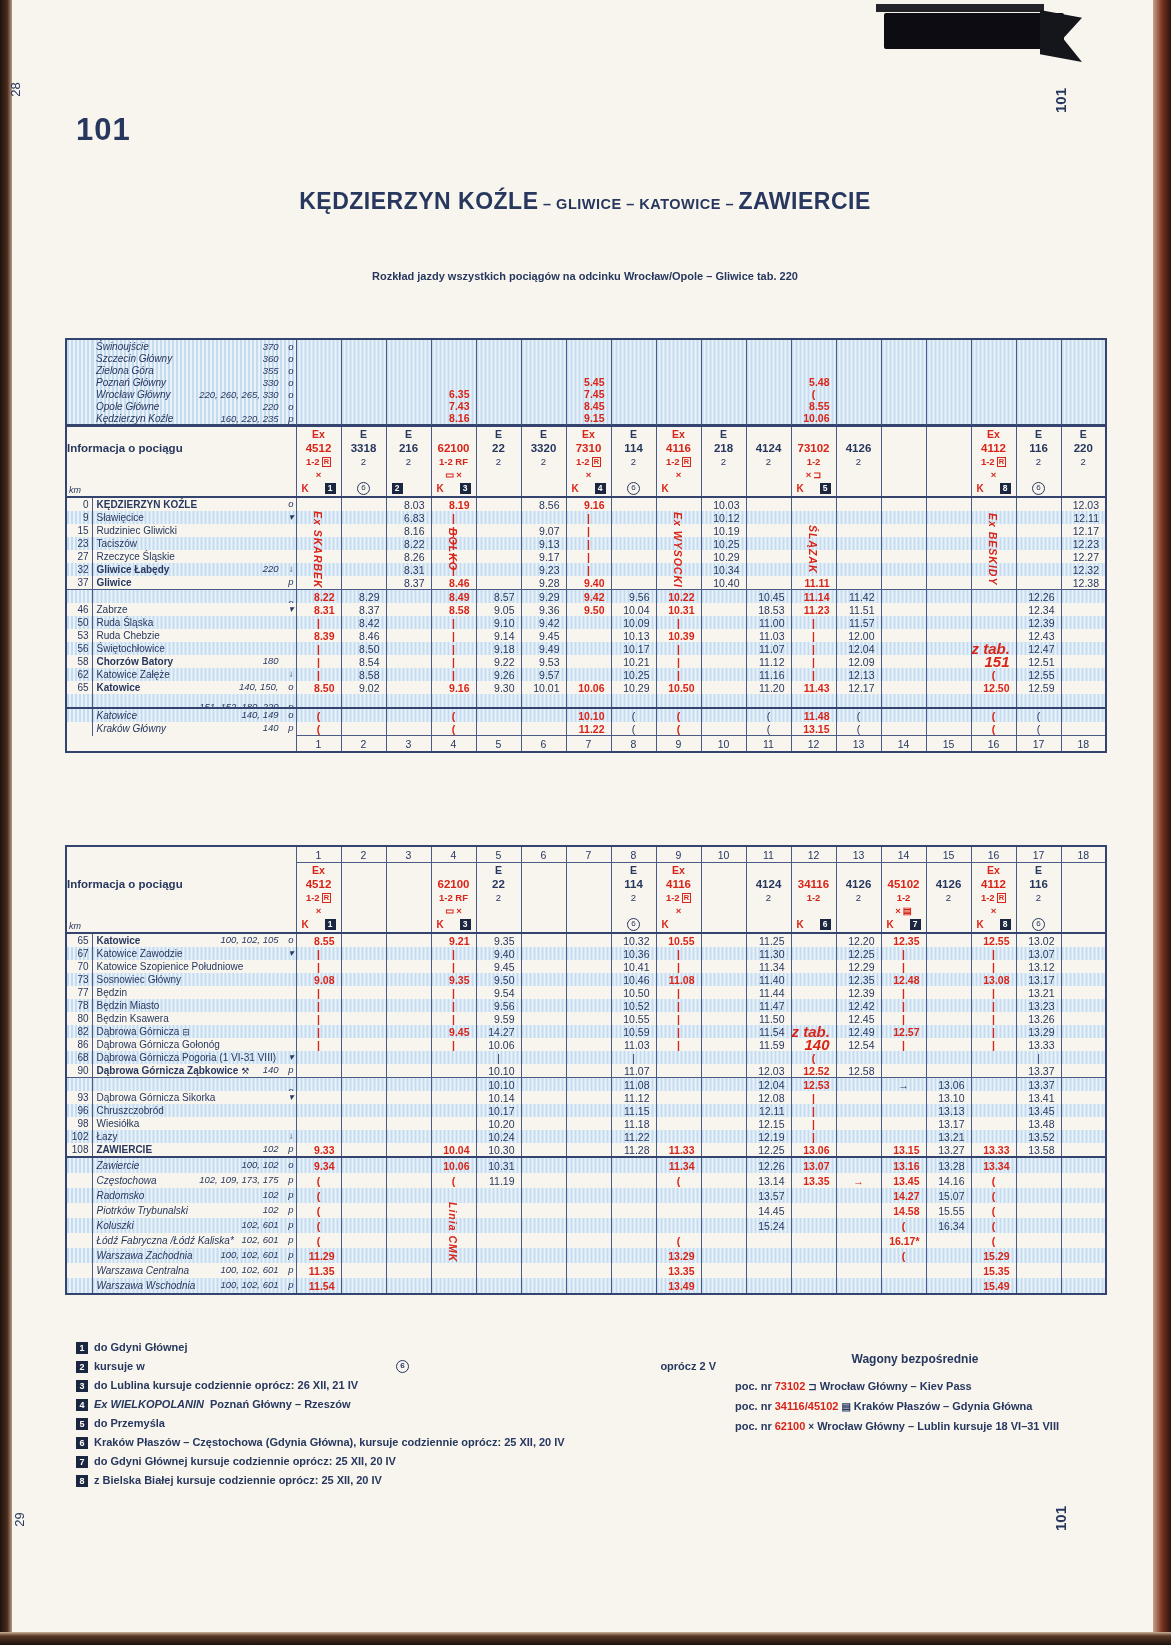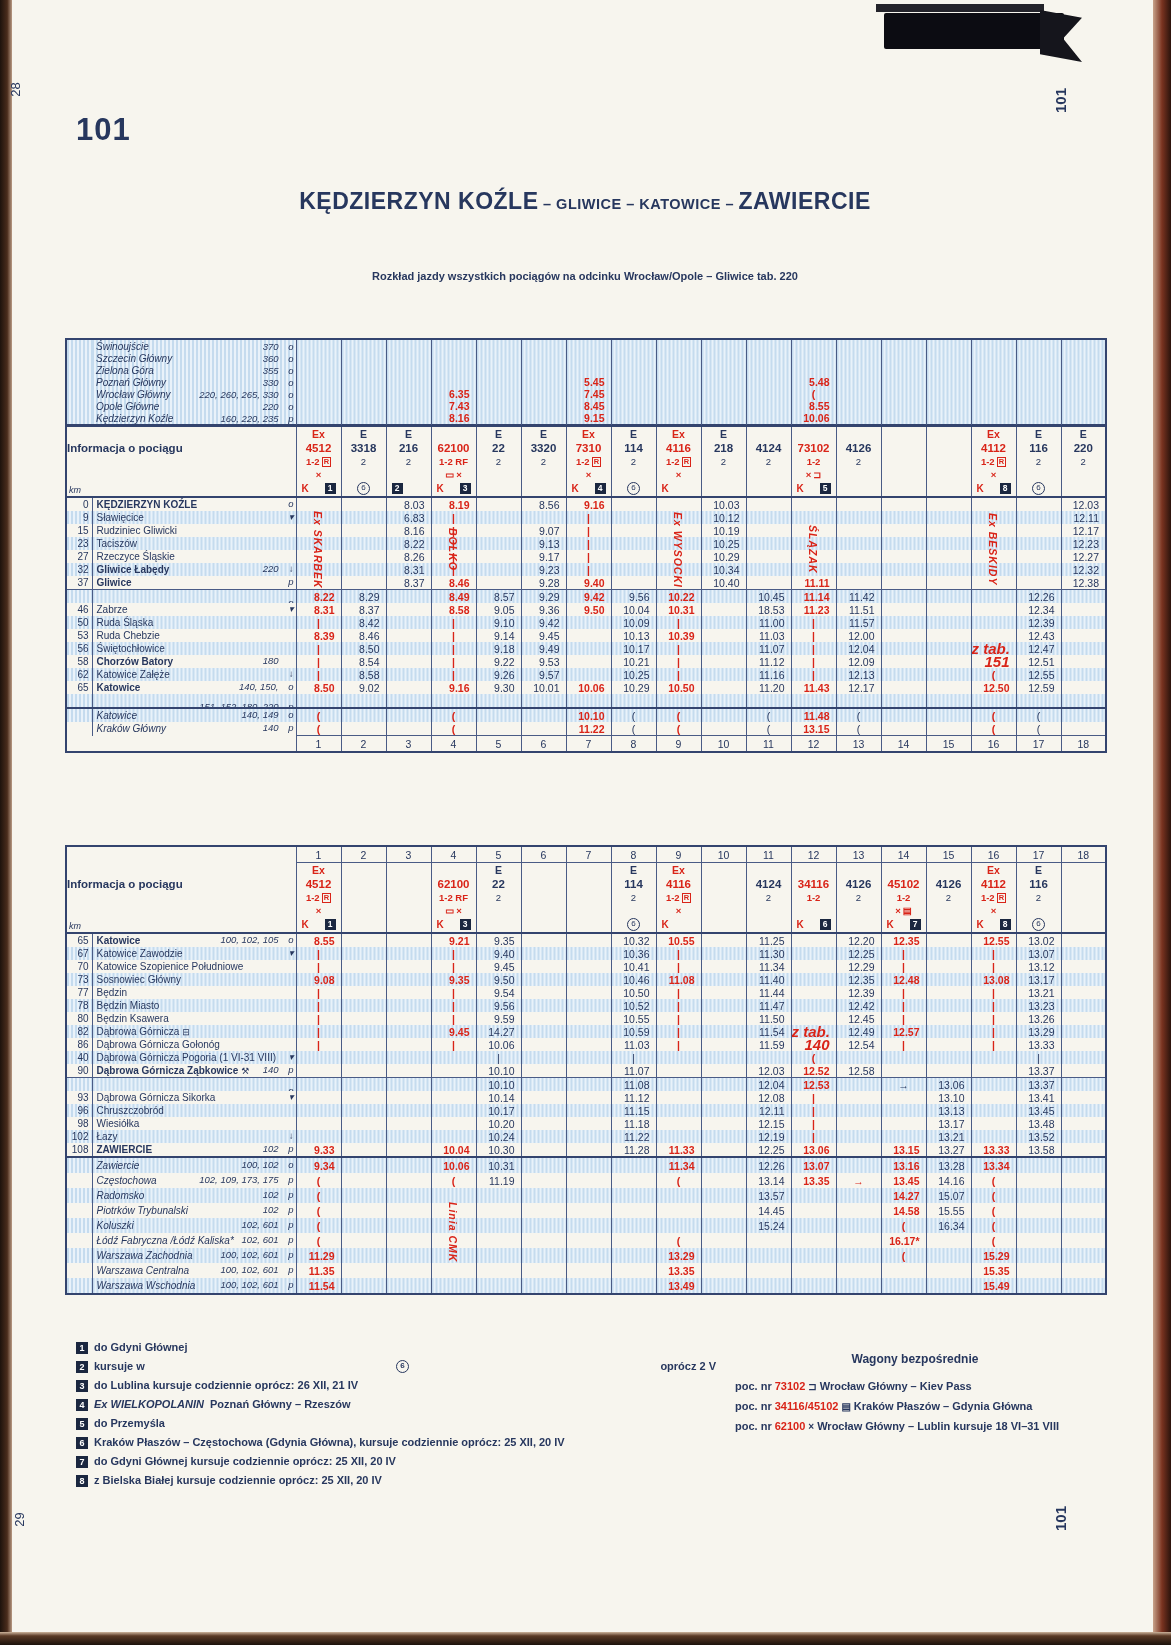--- a/index.html
+++ b/index.html
@@ -1268,21 +1268,21 @@
           <td class="tc">11.59</td>
           <td class="tc ri">140</td>
           <td class="tc">12.54</td>
           <td class="tc r bar">|</td>
           <td class="tc">&nbsp;</td>
           <td class="tc r bar">|</td>
           <td class="tc">13.33</td>
           <td class="tc">&nbsp;</td>
         </tr>
         <tr class="band">
-          <td class="km">40</td>
+          <td class="km">68</td>
           <td class="lbl"><span class="nm">Dąbrowa Górnicza Pogoria (1 VI-31 VIII)</span><span class="mk">▾</span></td>
           <td class="tc">&nbsp;</td>
           <td class="tc">&nbsp;</td>
           <td class="tc">&nbsp;</td>
           <td class="tc">&nbsp;</td>
           <td class="tc bar">|</td>
           <td class="tc">&nbsp;</td>
           <td class="tc">&nbsp;</td>
           <td class="tc bar">|</td>
           <td class="tc">&nbsp;</td>

